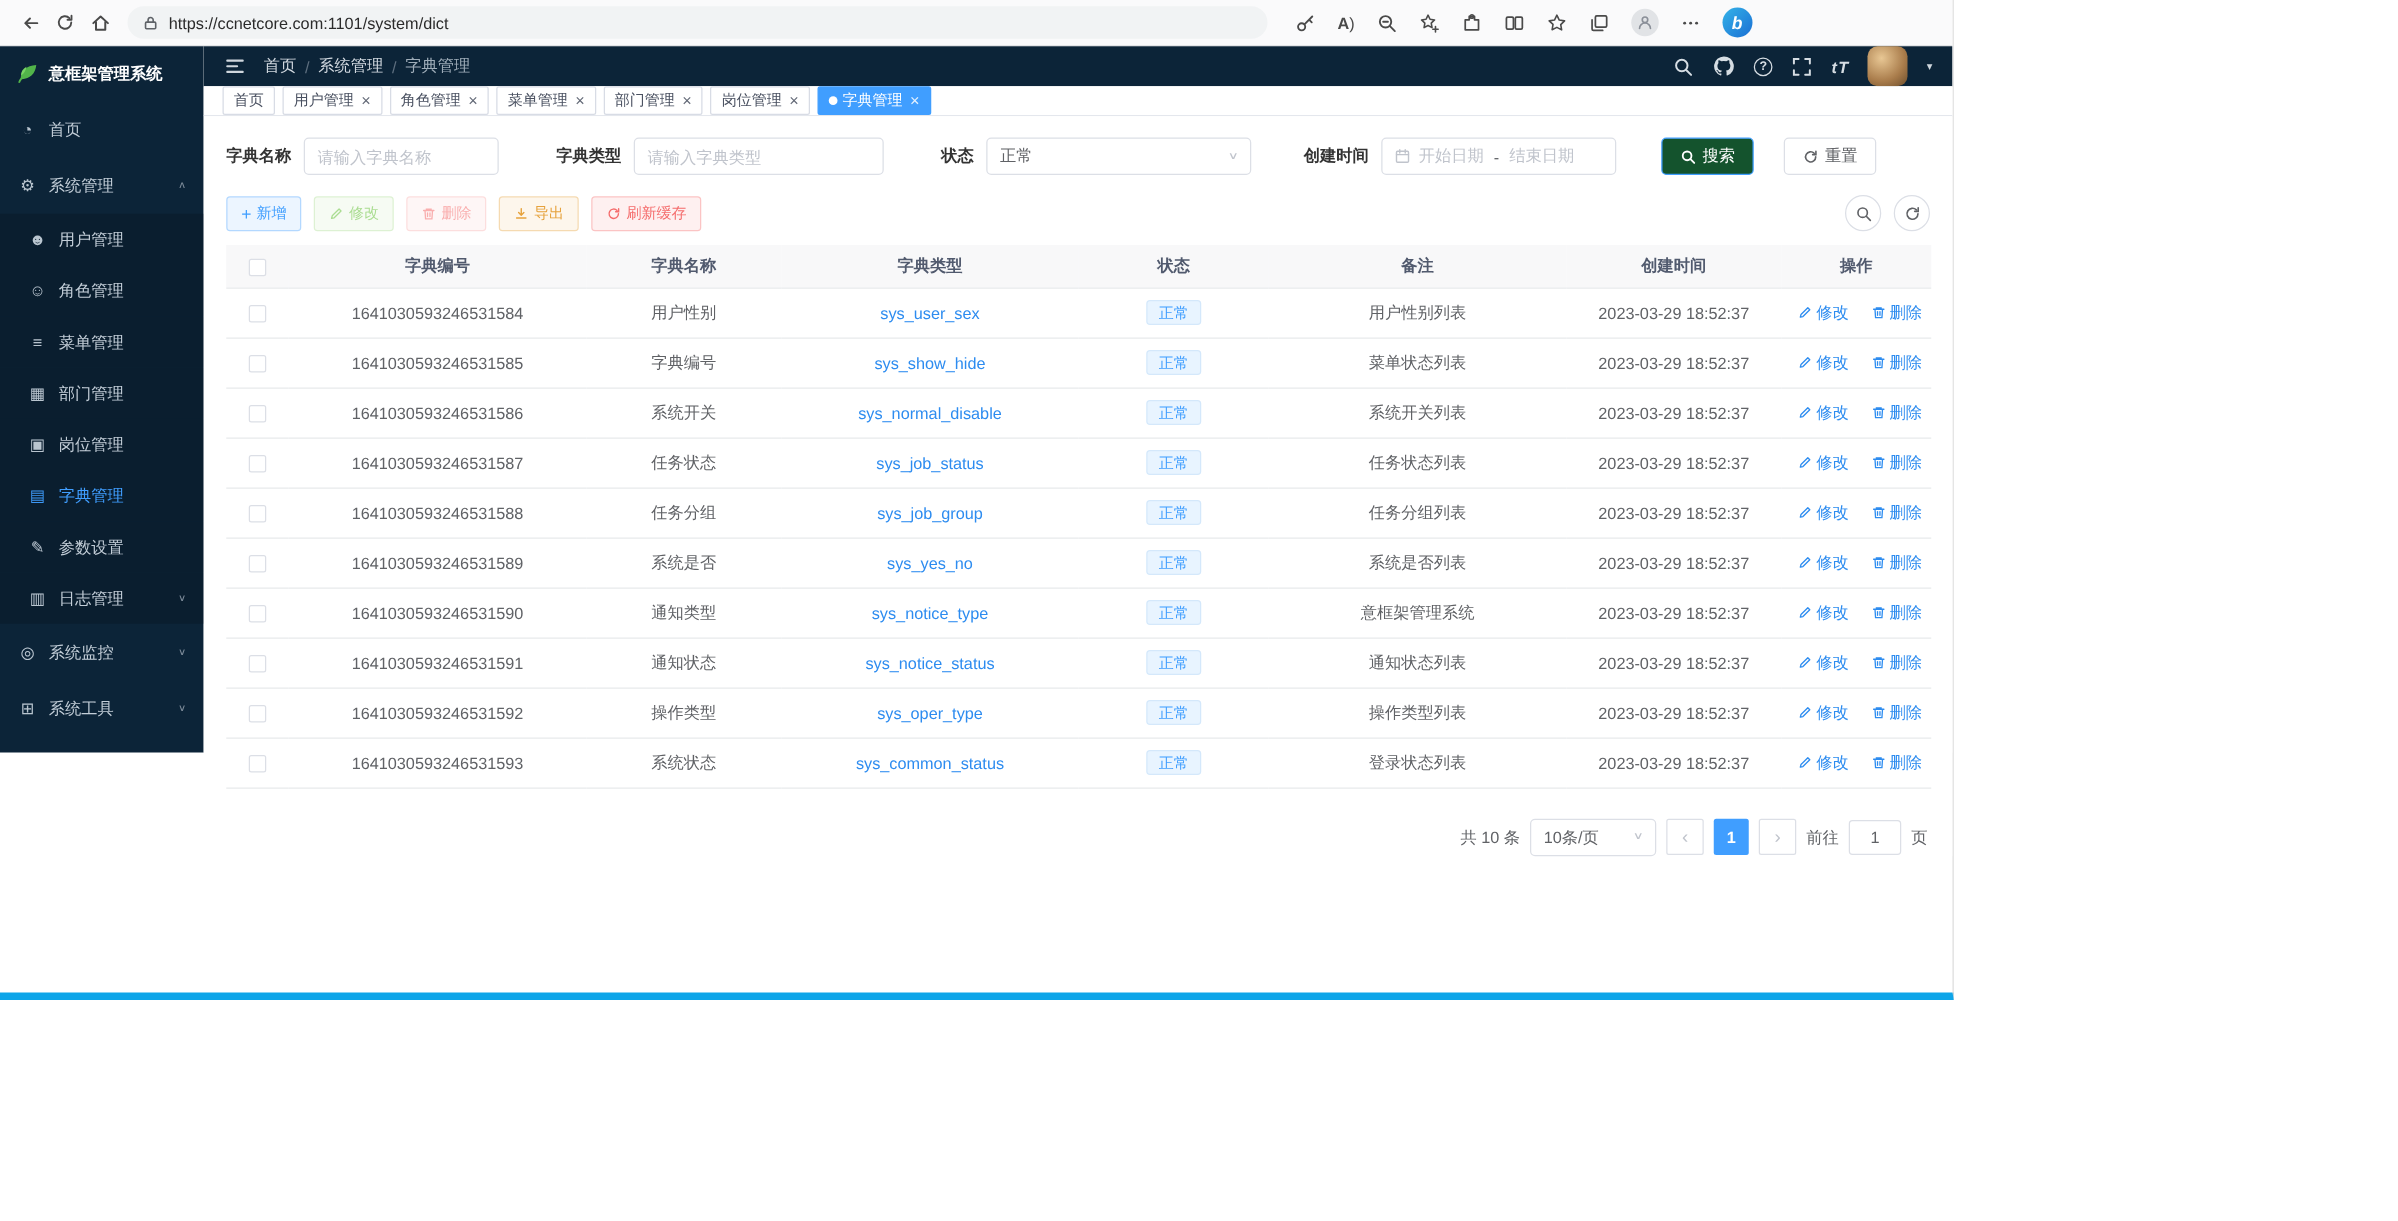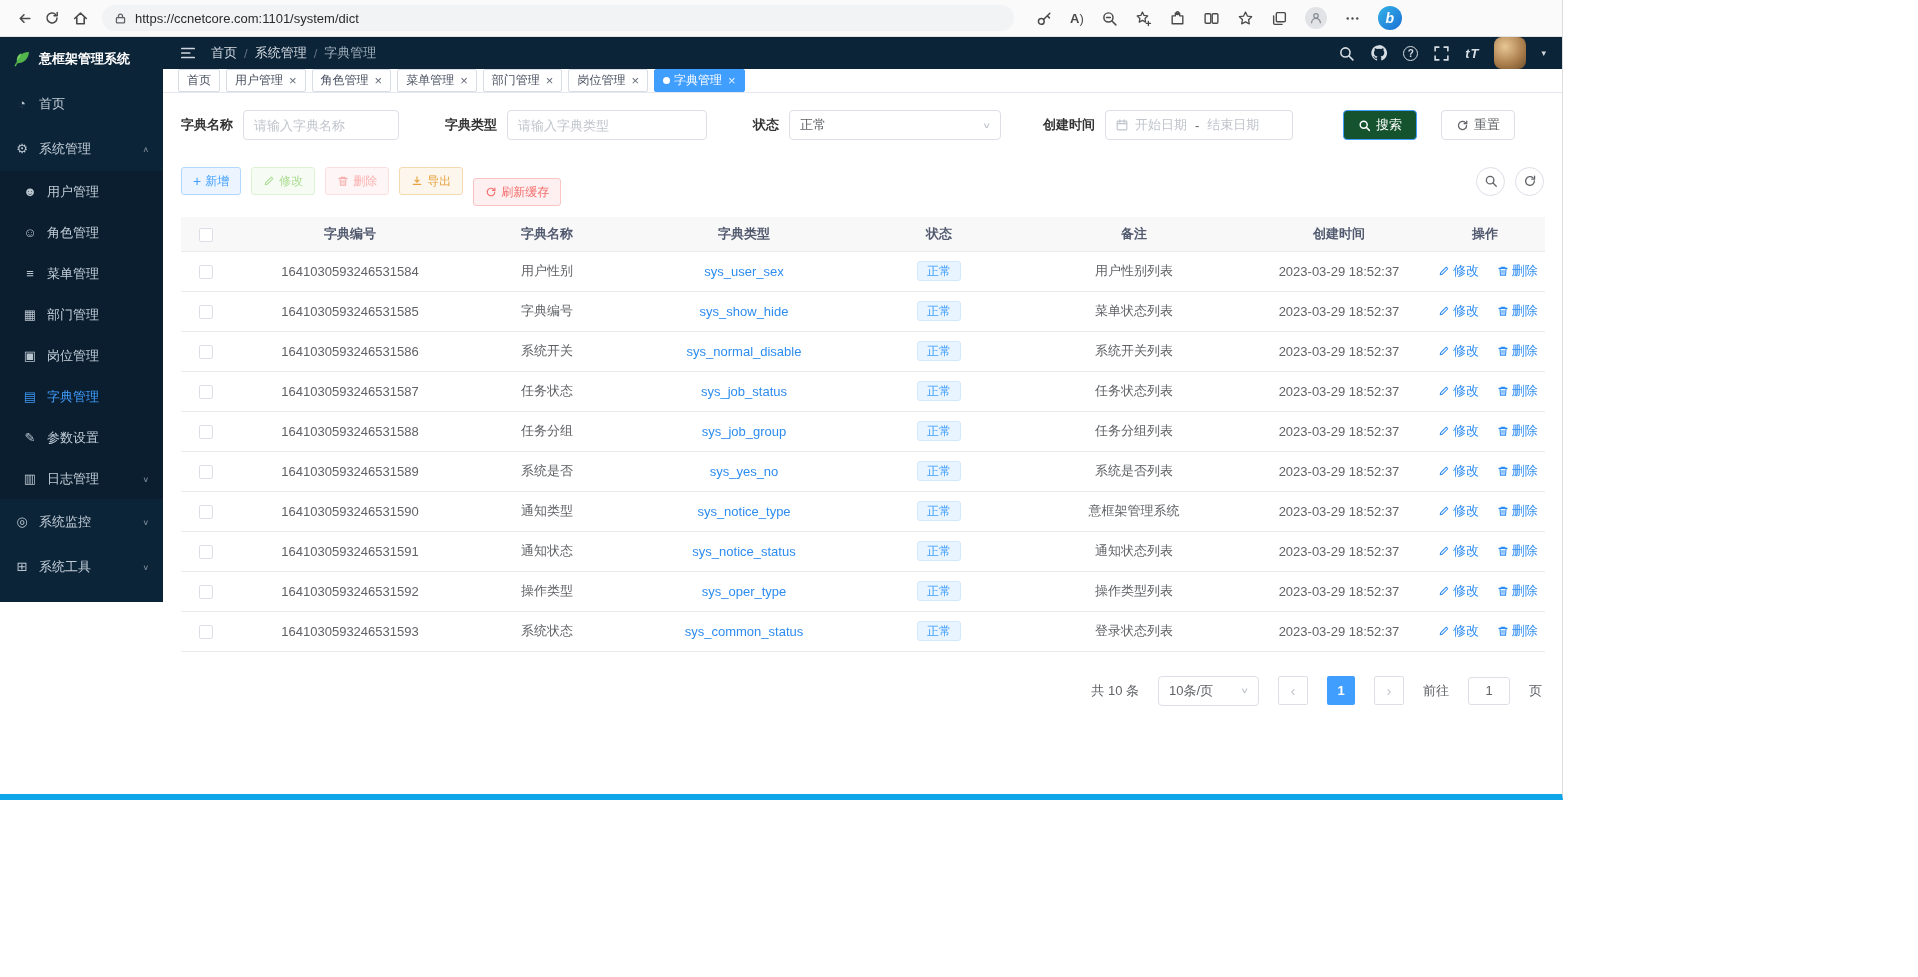--- a/index.html
+++ b/index.html
@@ -58,51 +58,51 @@
   
   .filter-row { display:flex; align-items:center; margin:4px 0 16px; font-size:13px; }
   .flabel { font-weight:bold; color:#333; margin-right:10px; white-space:nowrap; }
   .inp { height:30px; border:1px solid #dcdfe6; border-radius:4px; padding:0 10px; font-size:13px; color:#606266; font-family:inherit; outline:none; background:#fff; }
   .inp::placeholder { color:#c0c4cc; }
   .w155 { width:156px; margin-right:46px; }
   .w200 { width:200px; margin-right:46px; }
   .select { height:30px; border:1px solid #dcdfe6; border-radius:4px; display:flex; align-items:center; justify-content:space-between; padding:0 10px; color:#606266; cursor:pointer; background:#fff; font-size:13px; }
   .status-sel { width:212px; margin-right:42px; }
   .chev { color:#c0c4cc; font-size:10px; transform:scale(1.2,.8); }
-  .daterange { height:30px; width:188px; border:1px solid #dcdfe6; border-radius:4px; display:flex; align-items:center; gap:6px; padding:0 9px; margin-right:50px; cursor:pointer; }
+  .daterange { height:30px; width:188px; border:1px solid #dcdfe6; border-radius:4px; display:flex; align-items:center; gap:6px; padding:0 9px; margin-right:36px; cursor:pointer; }
   .cal { color:#c0c4cc; display:flex; }
   .dr-ph { font-size:13px; color:#c0c4cc; }
   .dr-dash { color:#606266; margin:0 2px; font-size:13px; }
   .btn { height:30px; border-radius:4px; font-size:13px; display:inline-flex; align-items:center; gap:5px; padding:0 14px; cursor:pointer; border:1px solid transparent; font-family:inherit; }
   .btn-primary { background:#14532d; border-color:#409eff; color:#fff; }
   .btn-default { background:#fff; border-color:#dcdfe6; color:#606266; margin-left:24px; }
 
   
   .toolbar { display:flex; align-items:center; margin-bottom:11px; }
   .tb { height:28px; border-radius:3px; font-size:12px; display:inline-flex; align-items:center; gap:4px; padding:0 11px; margin-right:10px; cursor:pointer; font-family:inherit; border:1px solid; }
   .tb .plus { font-size:14px; line-height:1; }
   .tb.add { color:#409eff; background:#ecf5ff; border-color:#b3d8ff; }
   .tb.edit { color:#67c23a; background:#f0f9eb; border-color:#c2e7b0; opacity:.55; cursor:not-allowed; }
   .tb.del { color:#f56c6c; background:#fef0f0; border-color:#fbc4c4; opacity:.55; cursor:not-allowed; }
   .tb.exp { color:#e6a23c; background:#fdf6ec; border-color:#f5dab1; }
-  .tb.cache { color:#f56c6c; background:#fef0f0; border-color:#fbc4c4;margin-top:22px; }
+  .tb.cache { color:#f56c6c; background:#fef0f0; border-color:#fbc4c4; }
   .tool-right { margin-left:auto; display:flex; gap:10px; }
   .circle-btn { width:29px; height:29px; border:1px solid #dcdfe6; border-radius:50%; display:flex; align-items:center; justify-content:center; color:#606266; cursor:pointer; background:#fff; }
 
   
   .grid { width:100%; border-collapse:collapse; font-size:13px; table-layout:fixed; }
   .grid th { background:#f8f8f9; color:#515a6e; font-weight:bold; height:34px; padding:0 6px; border-bottom:1px solid #e8eaec; text-align:center; white-space:nowrap; }
   .grid td { height:40px; padding:0 6px; border-bottom:1px solid #e8eaec; color:#606266; text-align:center; overflow:hidden; white-space:nowrap; }
   .checkbox { display:inline-block; width:14px; height:14px; border:1px solid #dcdfe6; border-radius:2px; background:#fff; vertical-align:middle; cursor:pointer; }
   .type-link { color:#2d8cf0; cursor:pointer; text-decoration:none; }
   .tag { display:inline-block; height:20px; line-height:19px; padding:0 9px; background:#e8f4ff; border:1px solid #d4e8fb; border-radius:3px; color:#409eff; font-size:12px; }
   .op { color:#2d8cf0; display:inline-flex; align-items:center; gap:3px; margin:0 7px; cursor:pointer; text-decoration:none; }
 
   
-  .pagination { display:flex; align-items:center; justify-content:flex-end; gap:19px; padding:24px 2px 0; font-size:13px; color:#606266; }
+  .pagination { display:flex; align-items:center; justify-content:flex-end; gap:8px; padding:24px 2px 0; font-size:13px; color:#606266; }
   .page-size { width:101px; }
   .pg-btn { width:30px; height:29px; background:#fff; border:1px solid #dcdfe6; border-radius:2px; display:flex; align-items:center; justify-content:center; color:#c0c4cc; font-size:15px; cursor:pointer; }
   .pg-cur { width:28px; height:29px; background:#409eff; color:#fff; border-radius:2px; display:flex; align-items:center; justify-content:center; font-weight:bold; cursor:default; }
   .goto-input { width:42px; height:28px; border:1px solid #dcdfe6; border-radius:3px; text-align:center; font-size:13px; color:#606266; font-family:inherit; outline:none; }
 </style>
 </head>
 <body>
 
 <div class="window">
 

